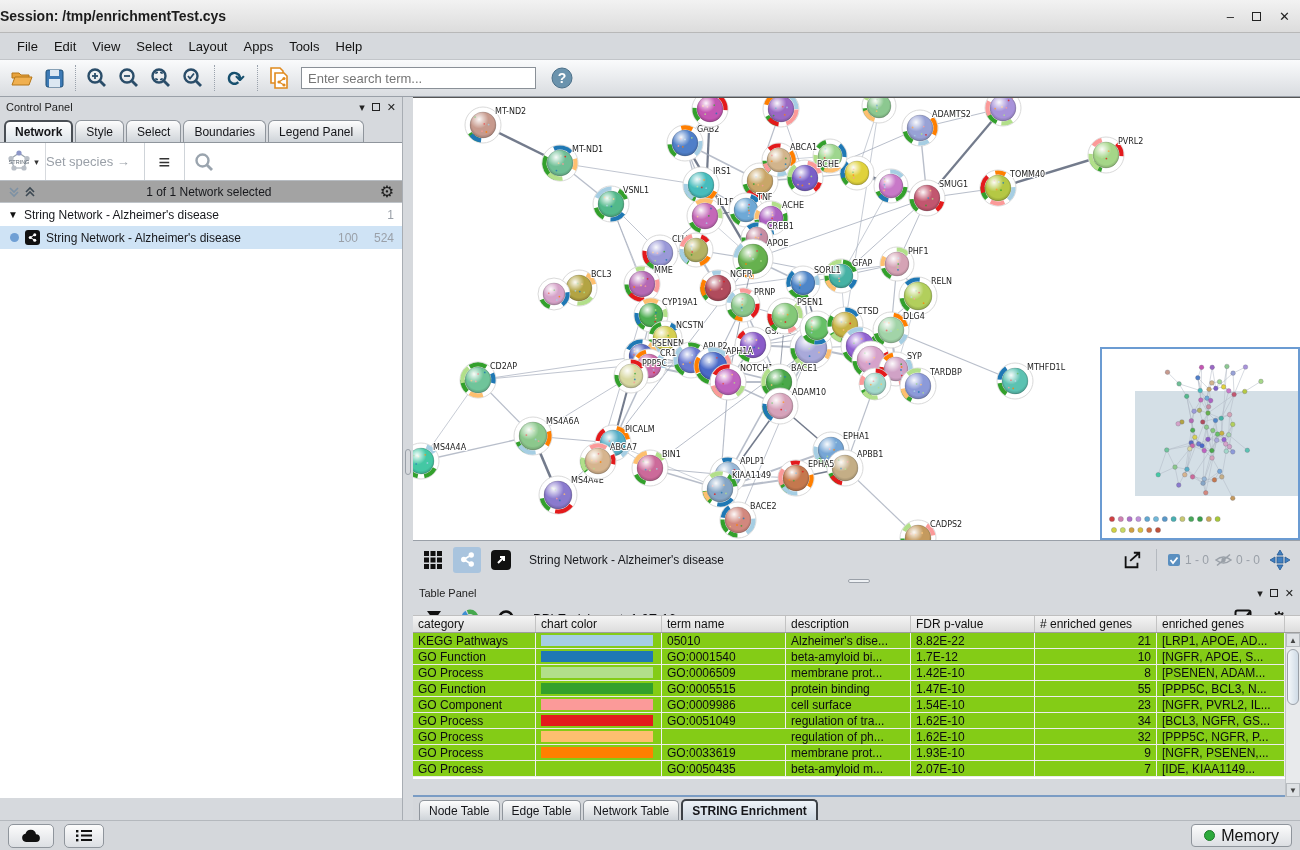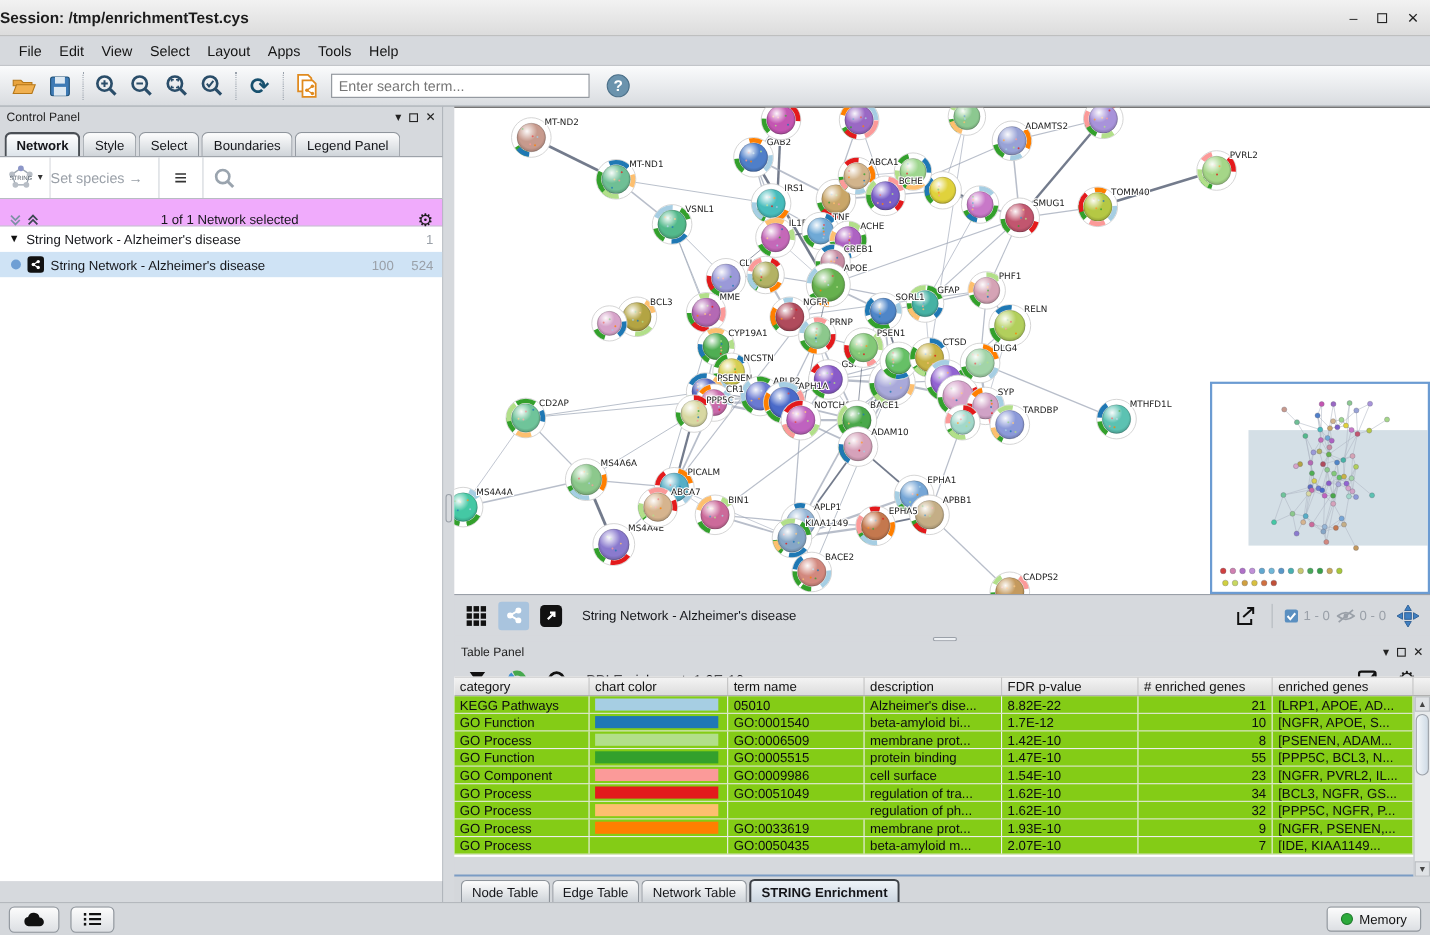--- a/index.html
+++ b/index.html
@@ -43,21 +43,21 @@
     border:1px solid #8f959c; border-bottom:none; border-radius:6px 6px 0 0; padding:4px 10px 3px; }
   .cp-tab.active { background:linear-gradient(#ffffff,#dde4ea); border-width:2px; border-color:#4a4f55; font-weight:bold; padding:3px 9px 3px; }
 
   #string-bar { height:38px; background:#fff; border-bottom:1px solid #b7bcc2; display:flex; align-items:stretch; }
   #string-logo { width:46px; display:flex; align-items:center; justify-content:center; gap:2px; border-right:1px solid #d7dade; }
   #string-input { flex:1; border:none; outline:none; font-size:13px; color:#9aa0a8; padding:0 8px; }
   #species-hint { display:flex; align-items:center; font-size:13px; color:#9aa0a8; padding-right:14px; }
   .sb-btn { width:40px; display:flex; align-items:center; justify-content:center; border-left:1px solid #cfd4d9; }
   .hamburger { font-size:20px; color:#333; font-weight:bold; line-height:1; }
 
-  #sel-bar { height:22px; display:flex; align-items:flex-start; background:#f0abfc; border-bottom:1px solid #bfc4c9; padding:12px 8px; }
+  #sel-bar { height:22px; display:flex; align-items:center; background:#a3a3a3; border-bottom:1px solid #bfc4c9; padding:1px 8px; }
   #sel-bar .sel-text { flex:1; text-align:center; font-size:12px; color:#17181c; }
   .gear-glyph { font-size:16px; color:#1c1c1c; line-height:1; }
 
   #tree { background:#fff; height:595px; }
   .tree-row { height:23px; display:flex; align-items:center; font-size:12px; color:#17181c; padding:0 8px; gap:6px; }
   .tree-row .grow { flex:1; }
   .tree-row .cnt { color:#9aa0a8; font-size:12px; width:30px; text-align:right; }
   .tree-row.selected { background:#cfe3f5; }
   .tri { font-size:10px; color:#111; }
   .bullet { width:9px; height:9px; border-radius:50%; background:#6f9fd4; margin-left:2px; }
@@ -104,21 +104,21 @@
   .bot-tab { font-size:12px; color:#15161a; background:linear-gradient(#fdfdfd,#cfd4d9); border:1px solid #8f959c; border-bottom:none;
     border-radius:5px 5px 0 0; padding:3px 9px 2px; }
   .bot-tab.active { background:linear-gradient(#eef3f8,#ccd6e0); border-width:2px; border-color:#3c4147; font-weight:bold; }
 
   
   #statusbar { position:absolute; left:0; top:820px; width:1300px; height:30px; background:#d4d7db; border-top:1px solid #b4b8bd;
     display:flex; align-items:center; padding:0 8px; }
   .st-btn { width:46px; height:24px; border:1px solid #8f959c; border-radius:5px; background:linear-gradient(#fcfcfc,#dcdfe3);
     display:flex; align-items:center; justify-content:center; margin-right:10px; }
   #memory-btn { margin-left:auto; height:23px; border:1px solid #8f959c; border-radius:4px; background:linear-gradient(#fcfcfc,#dcdfe3);
-    display:flex; align-items:center; gap:6px; padding:0 12px; font-size:12px; color:#111; }
+    display:flex; align-items:center; gap:6px; padding:0 12px; font-size:16px; color:#111; }
   .green-dot { width:11px; height:11px; border-radius:50%; background:#2daa3c; border:1px solid #1d7a2a; }
 </style>
 </head>
 <body>
 
 <div id="titlebar">
   <span class="title">Session: /tmp/enrichmentTest.cys</span>
   <div id="win-controls">
     <span>–</span>
     <span class="sq-glyph"></span>

